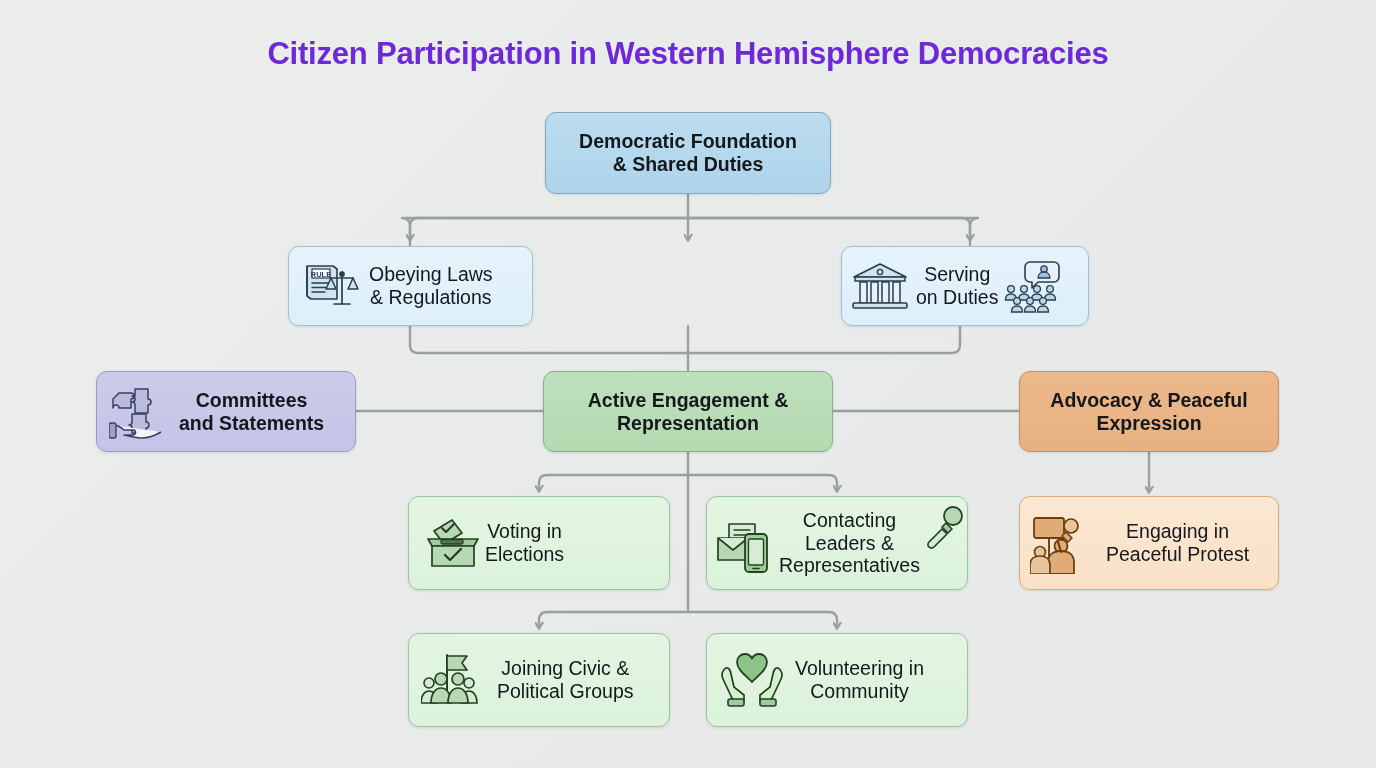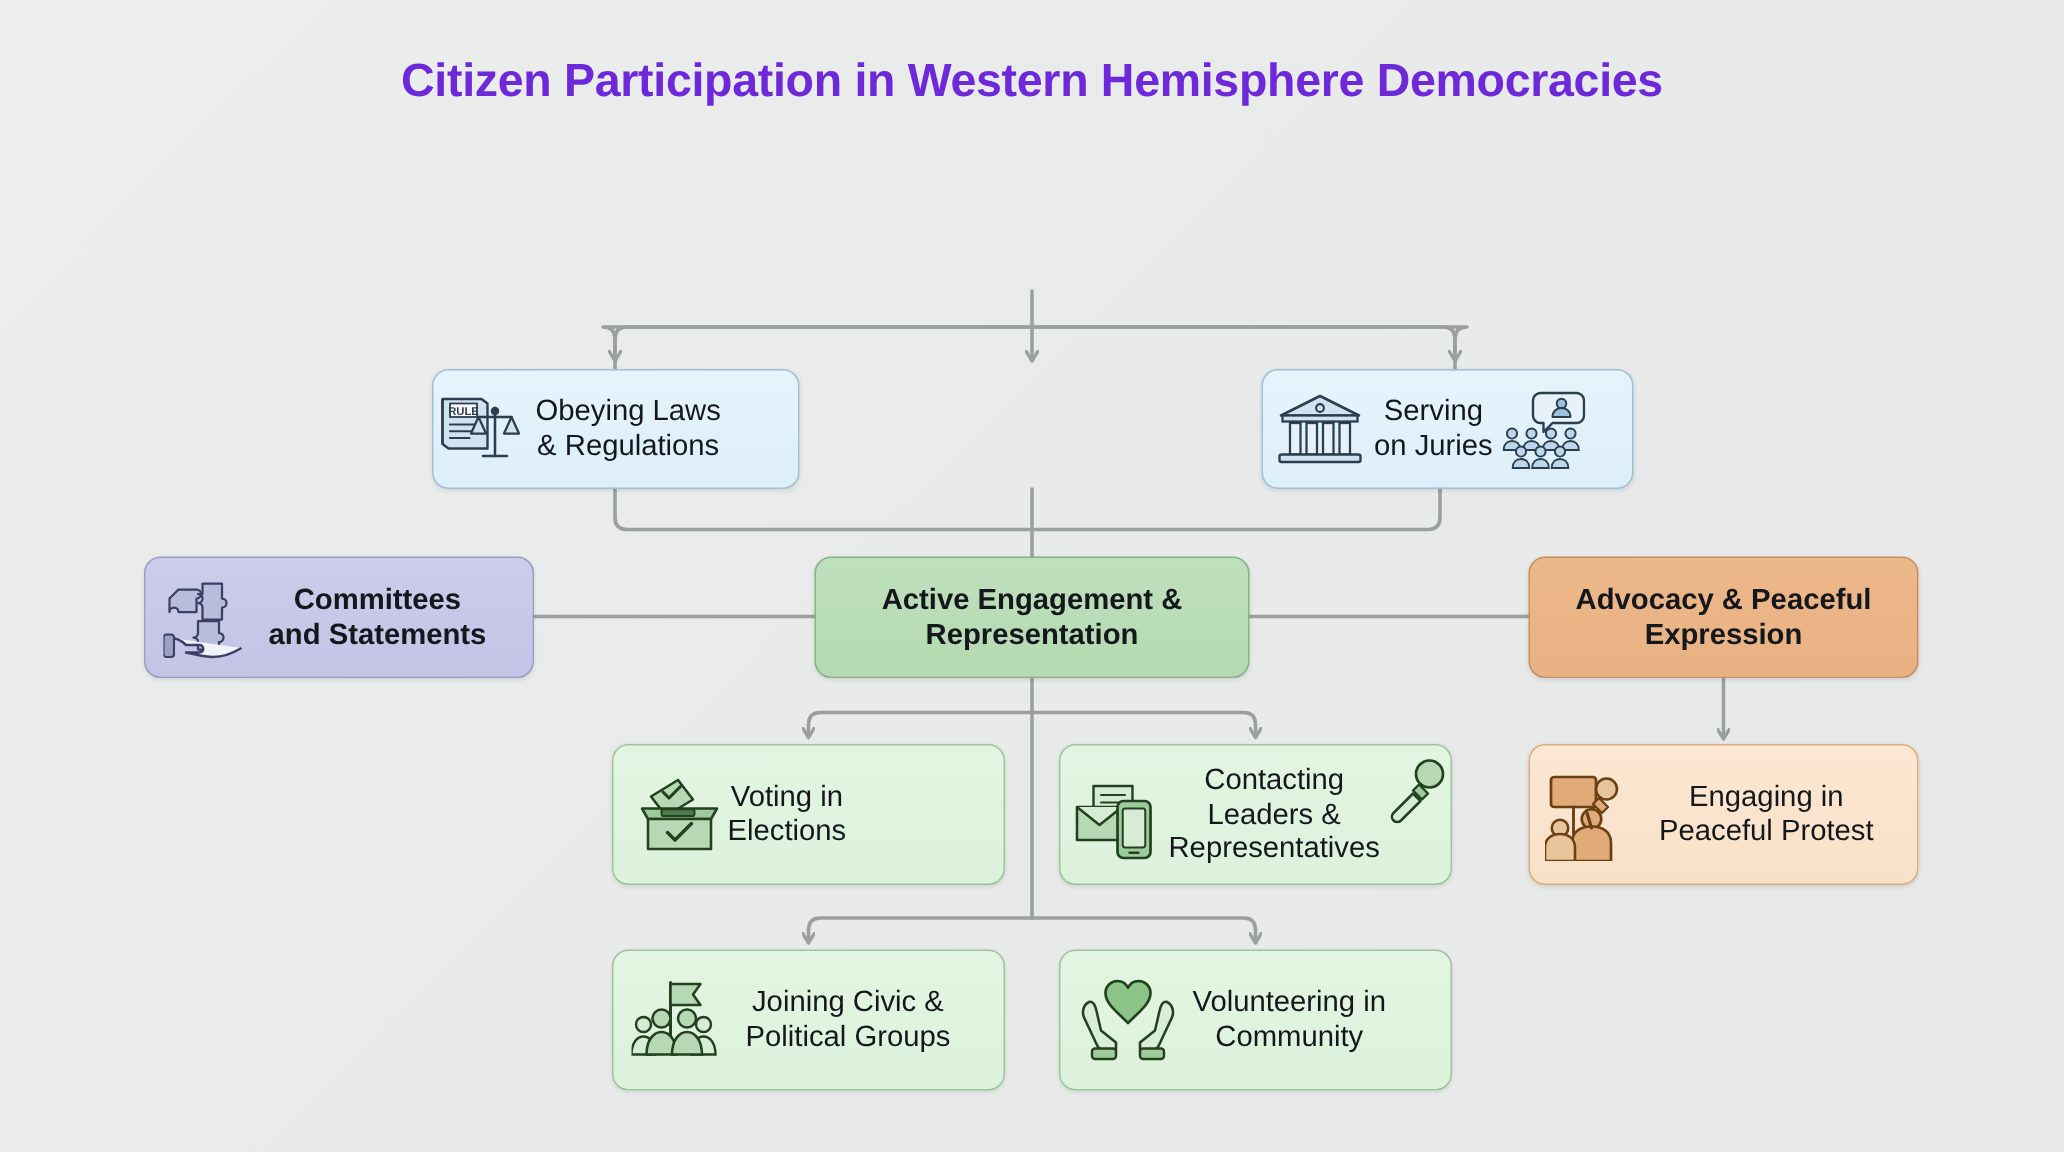--- a/index.html
+++ b/index.html
@@ -88,22 +88,26 @@
     <path class="wire" d="M688,452 L688,475"></path>
     <path class="wire" d="M688,475 L547,475 Q539,475 539,483 L539,491" marker-end="url(#ah)"></path>
     <path class="wire" d="M688,475 L829,475 Q837,475 837,483 L837,491" marker-end="url(#ah)"></path>
 
     <path class="wire" d="M688,475 L688,612"></path>
 
     <path class="wire" d="M688,612 L547,612 Q539,612 539,620 L539,628" marker-end="url(#ah)"></path>
     <path class="wire" d="M688,612 L829,612 Q837,612 837,620 L837,628" marker-end="url(#ah)"></path>
   </svg>
 
-
-  <div class="node lvl-duty" style="left:288px;top:246px;width:245px;height:80px;padding:0 0;gap:10px;">
+  <div class="node lvl-root" style="left:545px;top:112px;width:286px;height:82px;padding:0 14px;">
+    <span class="lbl">Democratic Foundation
+&amp; Shared Duties</span>
+  </div>
+
+  <div class="node lvl-duty" style="left:288px;top:246px;width:245px;height:80px;padding:0 12px;gap:10px;">
     <span class="ico">
       <svg width="58" height="56" viewBox="0 0 58 56">
         <path d="M6,8 h26 l4,3 v30 h-26 l-4,-3 z" fill="#cfe3f1" stroke="#2b3e4e" stroke-width="1.6" stroke-linejoin="round"></path>
         <rect x="11" y="11" width="18" height="9" fill="#fff" stroke="#2b3e4e" stroke-width="1.2"></rect>
         <text x="20" y="18.6" font-size="7.5" font-family="Liberation Sans, sans-serif" font-weight="bold" text-anchor="middle" fill="#2b3e4e">RULE</text>
         <g stroke="#2b3e4e" stroke-width="1.4" stroke-linecap="round">
           <line x1="11" y1="25" x2="29" y2="25"></line>
             <line x1="11" y1="29.5" x2="29" y2="29.5"></line>
             <line x1="11" y1="34" x2="24" y2="34"></line>
         </g>
@@ -132,21 +136,21 @@
         <g fill="#e6f1f9" stroke="#2b3e4e" stroke-width="1.5">
           <rect x="10" y="23" width="7" height="21"></rect>
             <rect x="21" y="23" width="7" height="21"></rect>
           <rect x="32" y="23" width="7" height="21"></rect>
             <rect x="43" y="23" width="7" height="21"></rect>
         </g>
         <rect x="3" y="44" width="54" height="5" rx="1.4" fill="#cfe3f1" stroke="#2b3e4e" stroke-width="1.6"></rect>
       </svg>
     </span>
     <span class="lbl">Serving
-on Juries</span>
+on Duties</span>
     <span class="ico">
       <svg width="56" height="54" viewBox="0 0 56 54">
         <path d="M26,3 h24 a5,5 0 0 1 5,5 v10 a5,5 0 0 1 -5,5 h-16 l-6,6 v-6 h-2 a5,5 0 0 1 -5,-5 v-10 a5,5 0 0 1 5,-5 z" fill="#e6f1f9" stroke="#2b3e4e" stroke-width="1.6" stroke-linejoin="round"></path>
         <circle cx="40" cy="10" r="3.2" fill="#9dc2dc" stroke="#2b3e4e" stroke-width="1.3"></circle>
         <path d="M34,19 c0,-4 3,-6 6,-6 c3,0 6,2 6,6 z" fill="#9dc2dc" stroke="#2b3e4e" stroke-width="1.3" stroke-linejoin="round"></path>
         <g fill="#bcd7ea" stroke="#2b3e4e" stroke-width="1.3">
           <circle cx="7" cy="30" r="3.4"></circle>
             <path d="M1.5,41 c0,-4 2.5,-6 5.5,-6 c3,0 5.5,2 5.5,6 z"></path>
           <circle cx="20" cy="30" r="3.4"></circle>
             <path d="M14.5,41 c0,-4 2.5,-6 5.5,-6 c3,0 5.5,2 5.5,6 z"></path>

